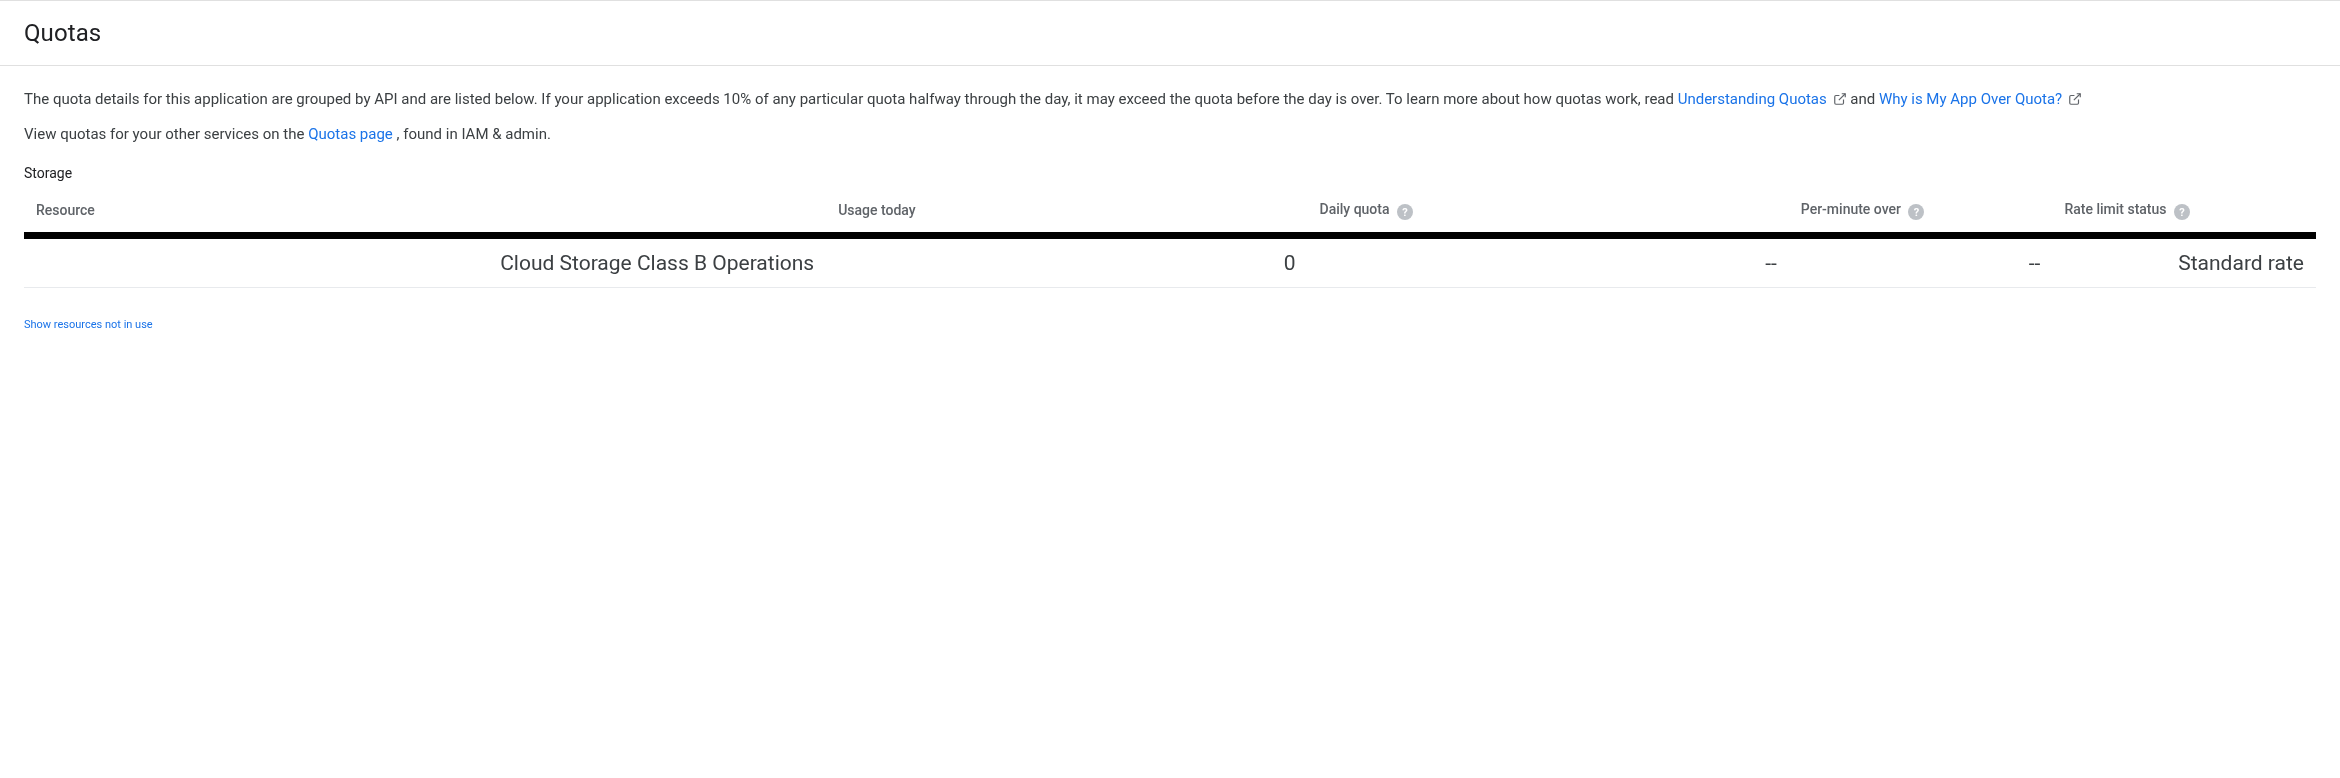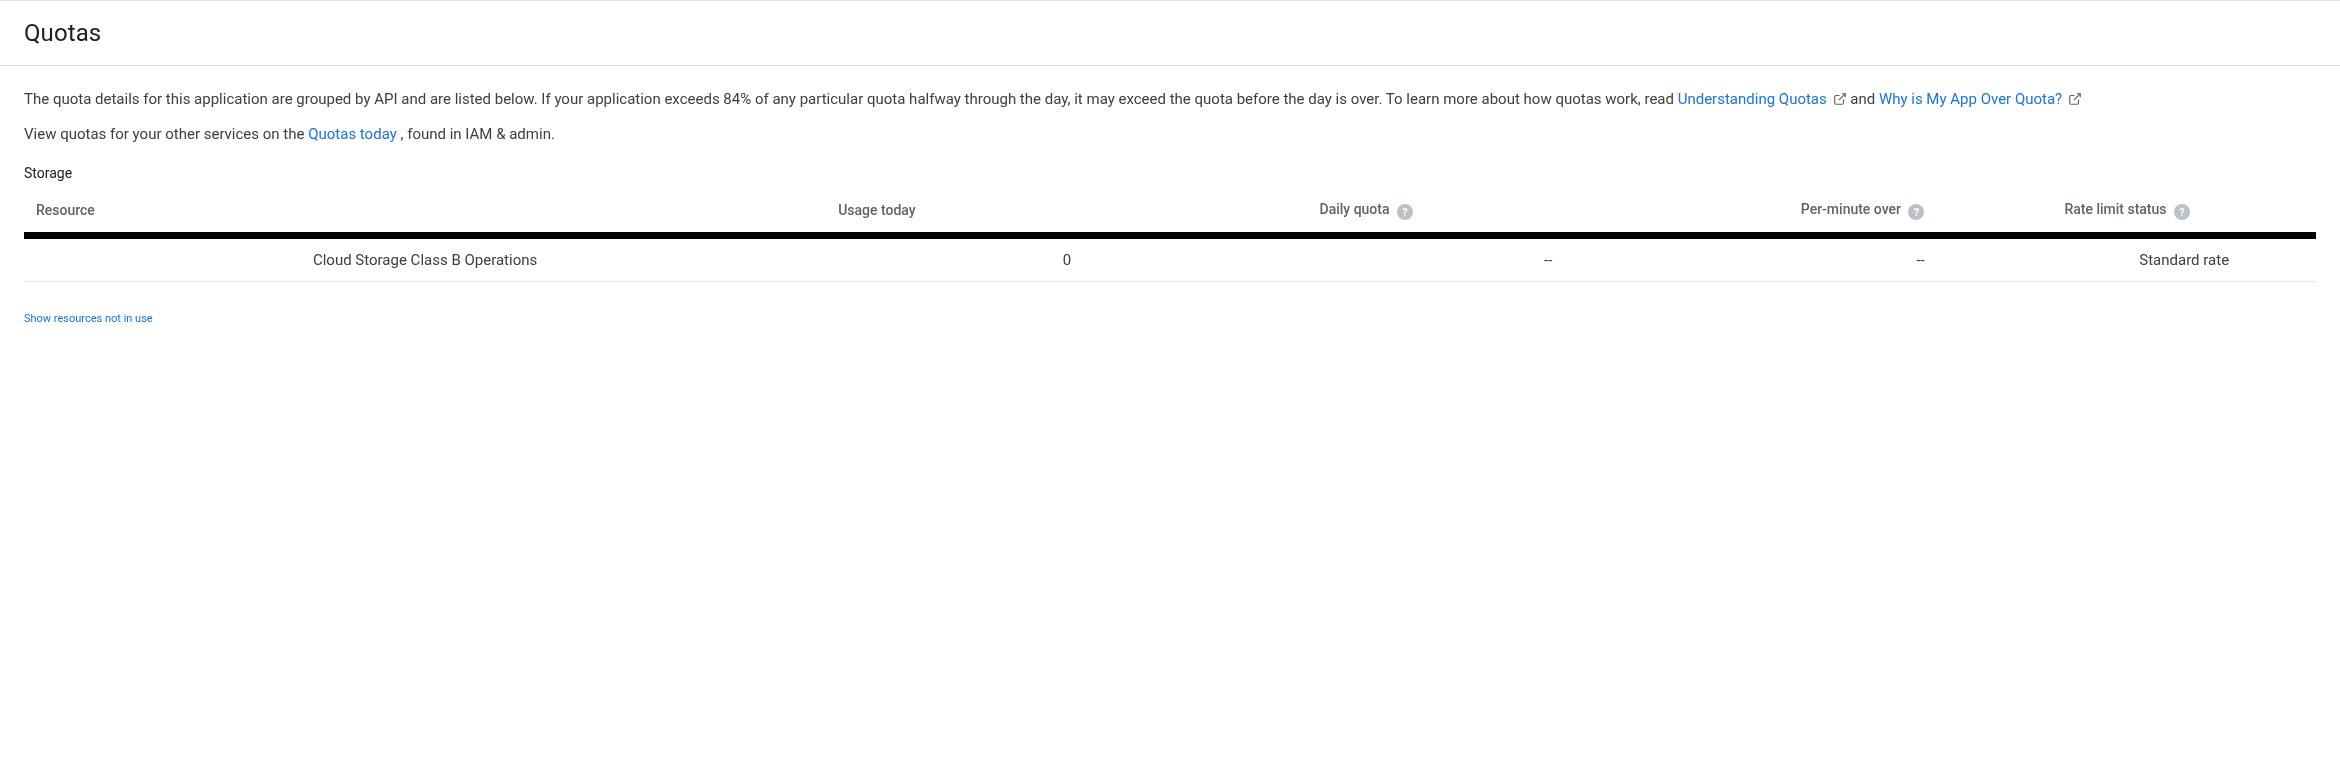--- a/index.html
+++ b/index.html
@@ -59,23 +59,23 @@
     table.quotas th {
       text-align: left;
       font-weight: 500;
       color: #5f6368;
       font-size: 14px;
       padding: 12px 12px 12px 12px;
       border-bottom: 7px solid #000000;
       white-space: nowrap;
     }
     table.quotas td {
-      text-align: center;
+      text-align: right;
       color: #3c4043;
-      font-size: 15px;
+      font-size: 21px;
       padding: 12px 12px;
       border-bottom: 1px solid #e8eaed;
       white-space: nowrap;
     }
     .help-icon {
       display: inline-flex;
       align-items: center;
       justify-content: center;
       width: 16px;
       height: 16px;
@@ -105,21 +105,21 @@
 </head>
 <body>
 
 <div class="header-bar">
   <h1 class="page-title">Quotas</h1>
 </div>
 
 <div class="content">
 
   <p class="intro">
-    <span>The quota details for this application are grouped by API and are listed below. If your application exceeds 84% of any particular quota halfway through the day, it may exceed the quota before the day is over. To learn more about how quotas work, read </span>
+    <span>The quota details for this application are grouped by API and are listed below. If your application exceeds 10% of any particular quota halfway through the day, it may exceed the quota before the day is over. To learn more about how quotas work, read </span>
     <a href="#">
       <span>Understanding Quotas</span>
       <span class="ext-icon">
         <svg width="14" height="14" viewBox="0 0 24 24" fill="none" stroke="#5f6368" stroke-width="2">
           <path d="M18 13v6a2 2 0 0 1-2 2H5a2 2 0 0 1-2-2V8a2 2 0 0 1 2-2h6"></path>
           <polyline points="15 3 21 3 21 9"></polyline>
           <line x1="10" y1="14" x2="21" y2="3"></line>
         </svg>
       </span>
     </a>
@@ -131,21 +131,21 @@
           <path d="M18 13v6a2 2 0 0 1-2 2H5a2 2 0 0 1-2-2V8a2 2 0 0 1 2-2h6"></path>
           <polyline points="15 3 21 3 21 9"></polyline>
           <line x1="10" y1="14" x2="21" y2="3"></line>
         </svg>
       </span>
     </a>
   </p>
 
   <p class="intro">
     <span>View quotas for your other services on the </span>
-    <a href="#">Quotas today</a>
+    <a href="#">Quotas page</a>
     <span>, found in IAM &amp; admin.</span>
   </p>
 
   <h2 class="section-title">Storage</h2>
 
   <table class="quotas">
     <colgroup>
       <col class="col-resource">
       <col class="col-usage">
       <col class="col-daily">

